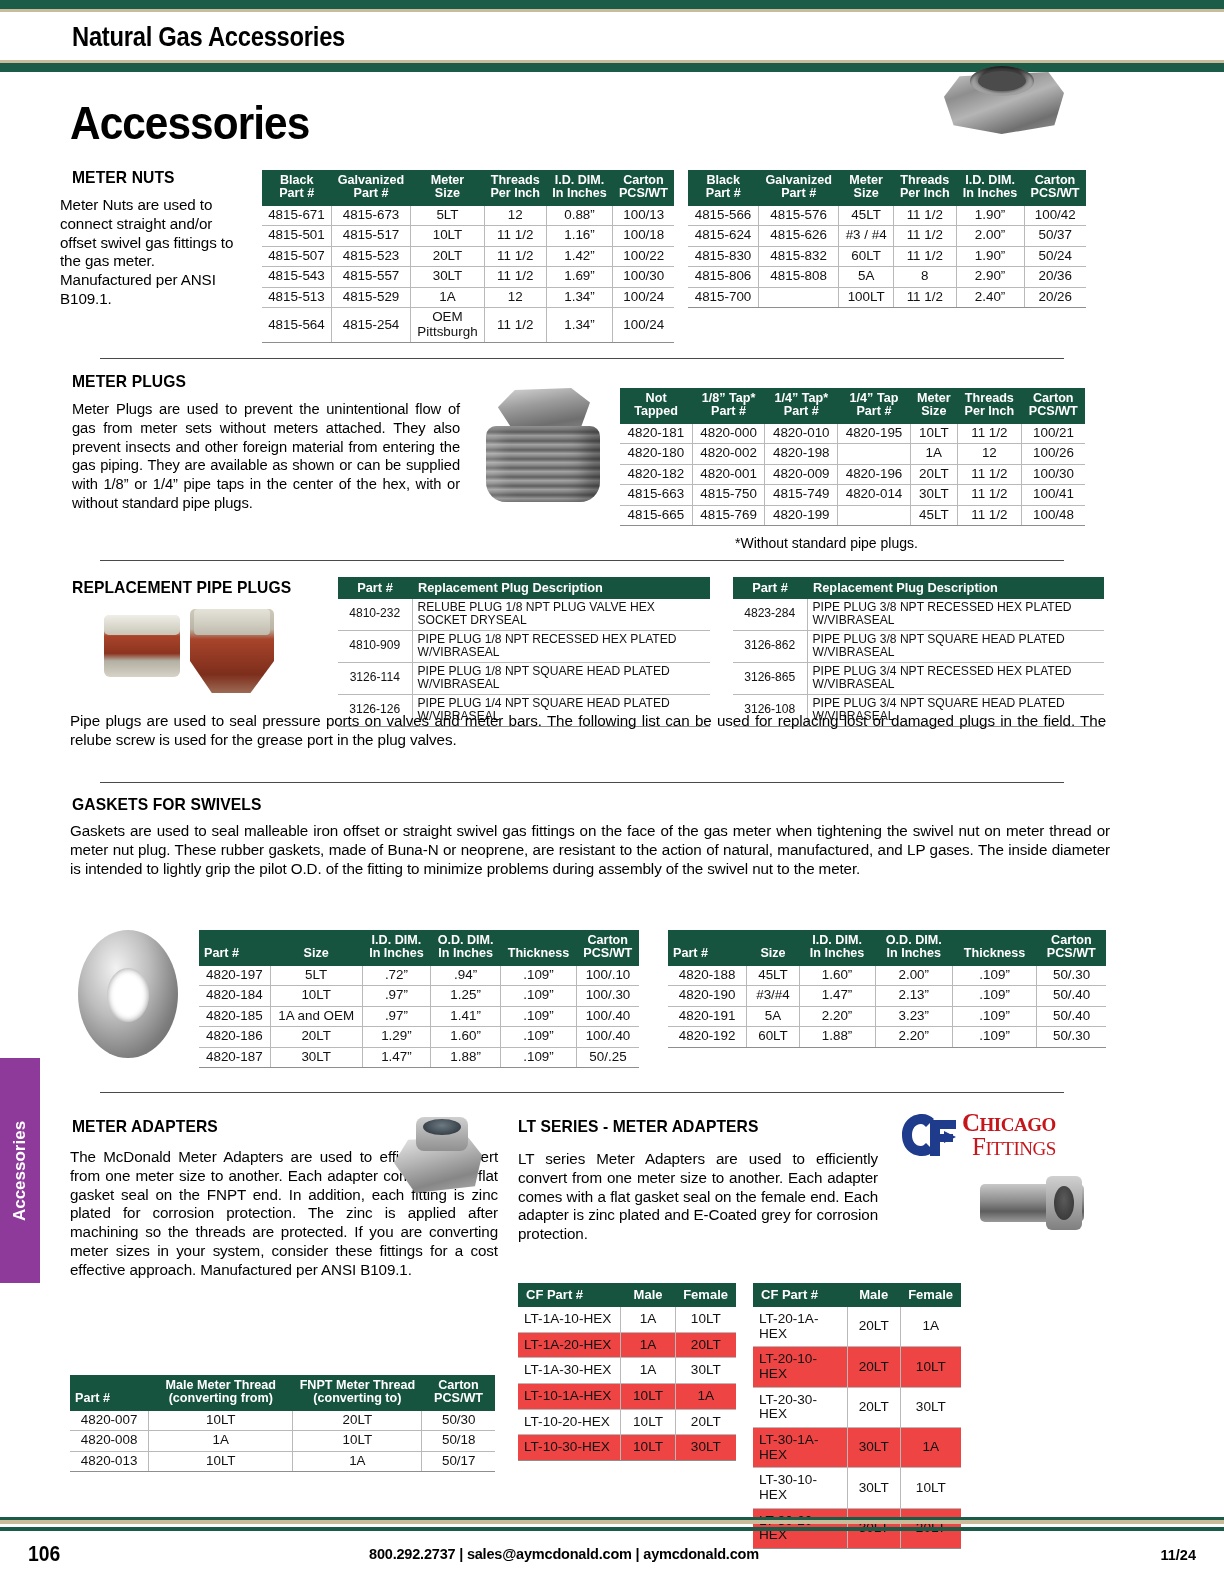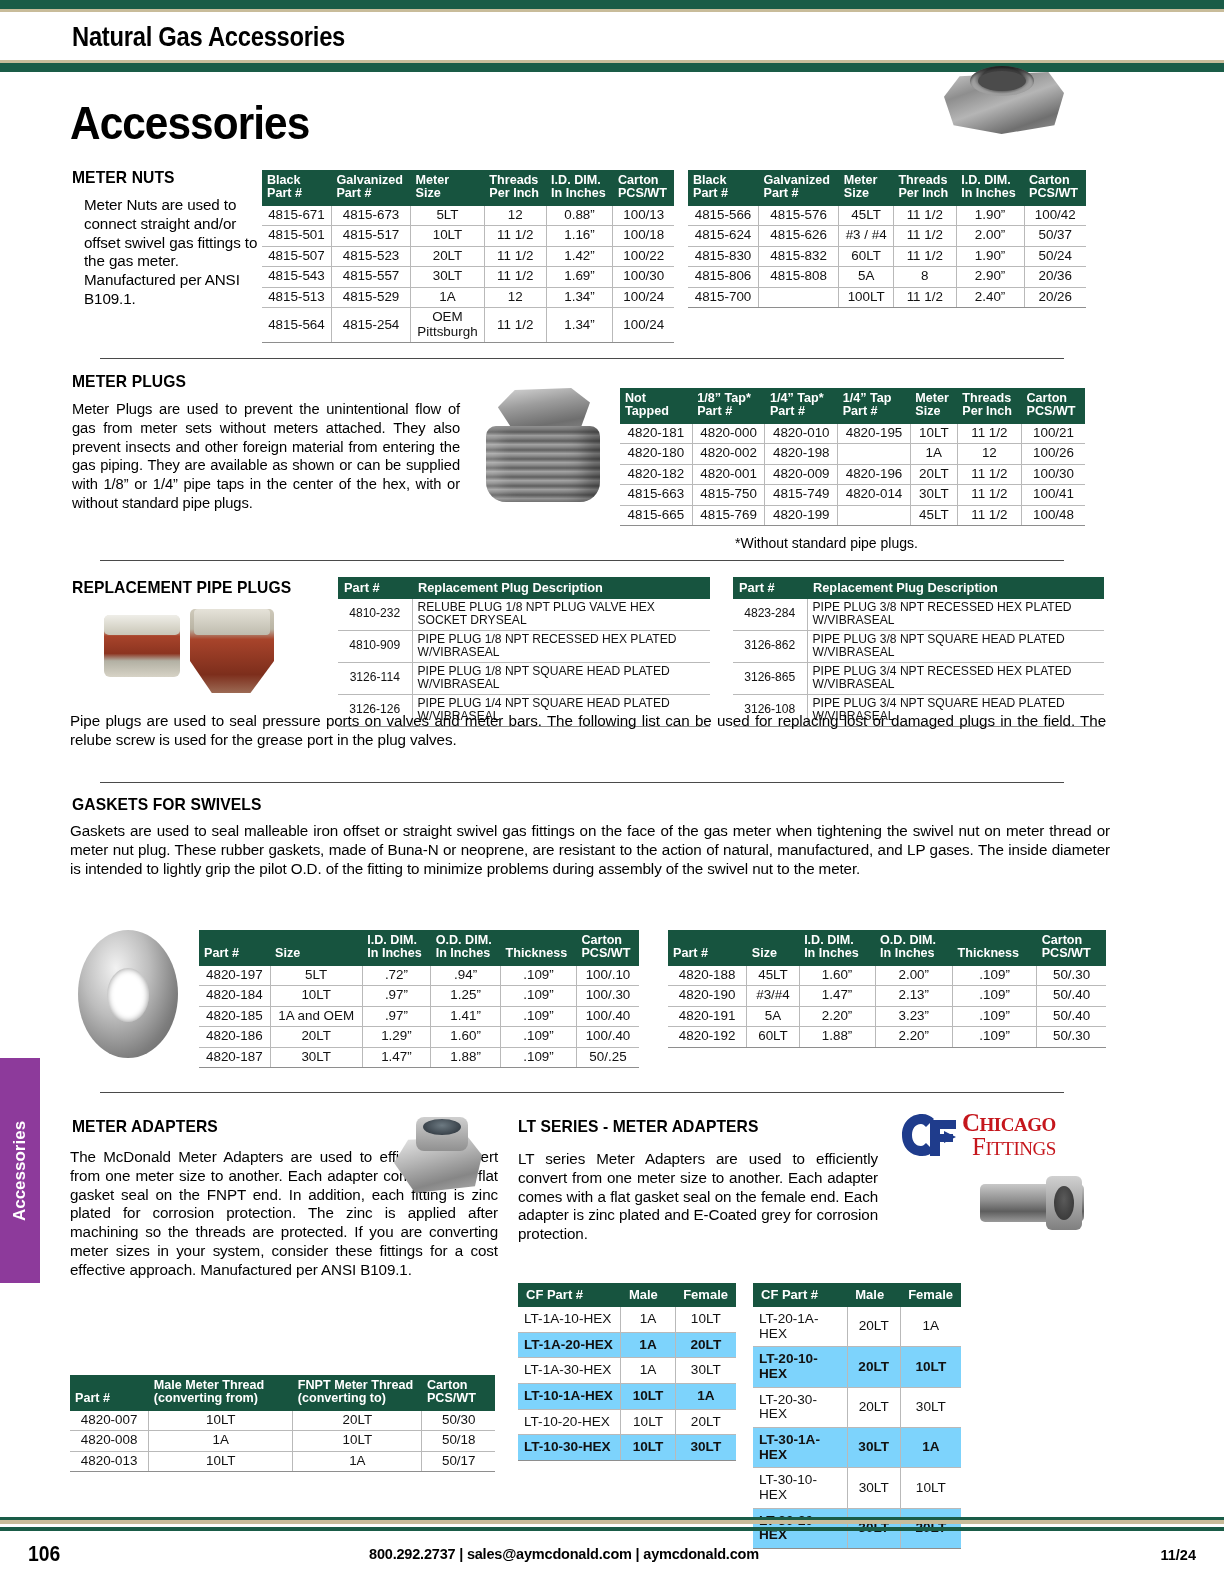--- a/index.html
+++ b/index.html
@@ -47,41 +47,41 @@
   .body-p {
     position:absolute; font-size:15.2px; line-height:1.235;
     text-align:justify; letter-spacing:-0.1px;
   }
   .body-p.narrow { transform: scaleX(0.97); transform-origin:left top; }
 
   
   table.dt { border-collapse:collapse; position:absolute; }
   table.dt th {
     background:#17543f; color:#ffffff; font-size:12.6px; font-weight:bold;
-    line-height:1.07; padding:4px 5px 5px 5px; text-align:left;
+    line-height:1.07; padding:4px 5px 5px 5px; text-align:center;
     vertical-align:bottom; white-space:pre-line;
   }
   table.dt td {
     font-size:13.4px; text-align:center; padding:2px 5px 3px 5px;
     border-bottom:1px solid #b9b9b9; white-space:pre-line; line-height:1.08;
     color:#111;
   }
   table.dt td.divl { border-left:1px solid #b9b9b9; }
   table.dt td.lft { text-align:left; }
   table.dt tr:last-child td { border-bottom:1px solid #8e8e8e; }
   table.dt th.lft { text-align:left; }
 
   
   table.desc th { font-size:12.8px; padding:4px 6px; }
   table.desc td { font-size:12.1px; }
 
   
   table.lt th { font-size:13px; padding:5px 8px; }
   table.lt td { font-size:13.6px; padding:5px 6px; }
-  table.lt tr.alt td { background:#7dd3fc;font-weight:bold; }
+  table.lt tr.alt td { background:#ef4444; }
 
   
   .hr-thin { position:absolute; height:1px; background:#4a4a4a; }
 
   
   .ft-rule-a { position:absolute; left:0; top:1517px; width:1224px; height:3px; background:#1a5c47; }
   .ft-rule-b { position:absolute; left:0; top:1520px; width:1224px; height:4px; background:#c8bc9a; }
   .ft-rule-c { position:absolute; left:0; top:1527px; width:1224px; height:4px; background:#1a5c47; }
   .ft-page   { position:absolute; left:28px; top:1541px; font-size:22px; font-weight:bold;
                transform: scaleX(0.88); transform-origin:left center; }
@@ -217,21 +217,21 @@
 
 <div class="page-title">Accessories</div>
 
 <div class="nut-photo">
   <div class="body"></div>
   <div class="ring"></div>
   <div class="ring2"></div>
 </div>
 
 <div class="sec-h" style="left:72px; top:168px;">METER NUTS</div>
-<div class="body-p" style="left:84px; top:196px; width:176px; text-align:left;">Meter Nuts are used to connect straight and/or offset swivel gas fittings to the gas meter. Manufactured per ANSI B109.1.</div>
+<div class="body-p" style="left:60px; top:196px; width:176px; text-align:left;">Meter Nuts are used to connect straight and/or offset swivel gas fittings to the gas meter. Manufactured per ANSI B109.1.</div>
 
 <table class="dt" id="tbl-mn-left" style="left:262px; top:170px; width:412px;">
     <thead>
       <tr>
         <th>Black
 Part #</th>
         <th>Galvanized
 Part #</th>
         <th>Meter
 Size</th>

